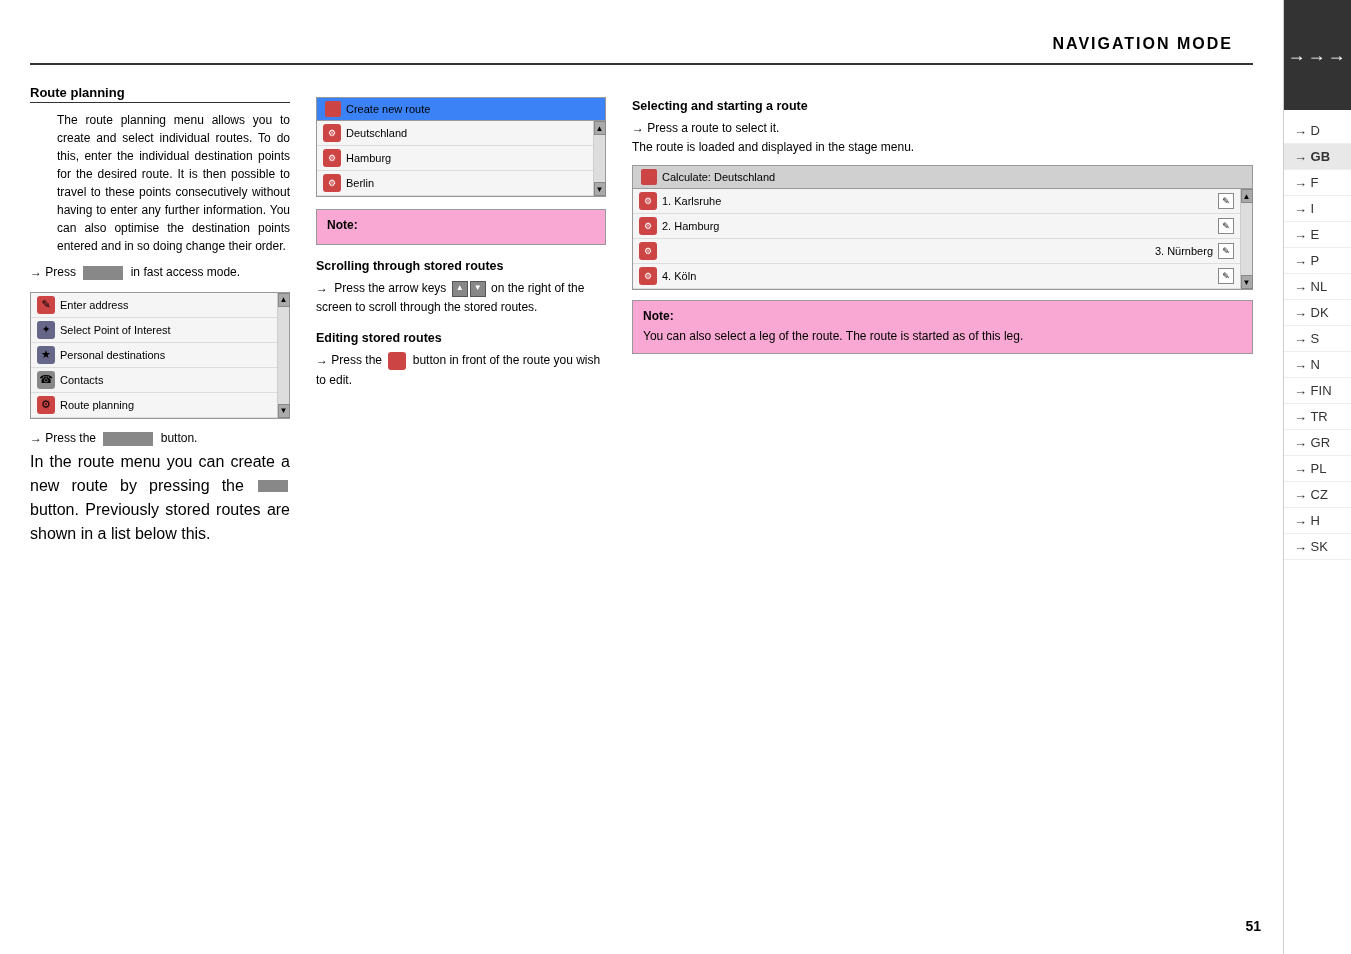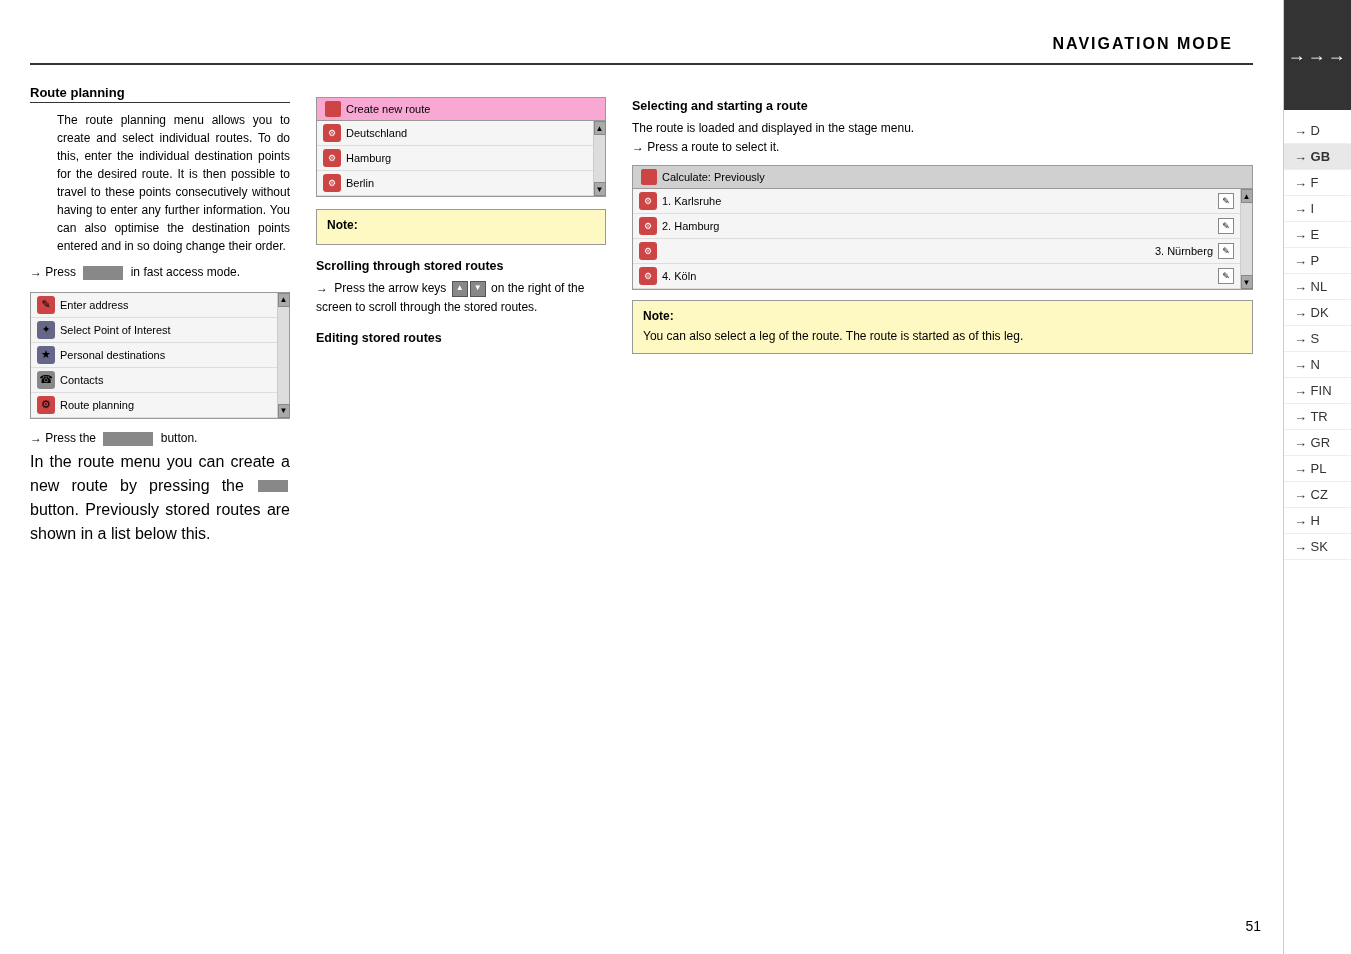--- a/index.html
+++ b/index.html
@@ -119,21 +119,21 @@
     }
 
     
     .ui-mockup {
       border: 1px solid #999;
       margin: 12px 0;
       background: #f5f5f5;
     }
 
     .ui-mockup-header {
-      background: #f9a8d4;
+      background: #3b82f6;
       padding: 3px 8px;
       font-size: 11px;
       display: flex;
       align-items: center;
       gap: 5px;
       border-bottom: 1px solid #999;
     }
 
     .ui-mockup-header .icon {
       width: 14px;
@@ -212,21 +212,21 @@
 
     .ui-rows {
       flex: 1;
     }
 
     
     .note-box {
       border: 1px solid #999;
       padding: 8px 10px;
       margin: 10px 0;
-      background: #fef9c3;
+      background: #f9a8d4;
     }
 
     .note-heading {
       font-weight: bold;
       font-size: 12px;
       margin-bottom: 4px;
     }
 
     .note-text {
       font-size: 12px;
@@ -263,21 +263,21 @@
       justify-content: center;
       font-size: 8px;
       color: #fff;
     }
 
     .page-number {
       position: absolute;
       bottom: 20px;
       right: 90px;
       font-size: 14px;
-      font-weight: normal;
+      font-weight: bold;
     }
 
     
     .calc-mockup {
       border: 1px solid #999;
       margin: 8px 0;
       background: #f5f5f5;
     }
 
     .calc-header {
@@ -452,32 +452,37 @@
         <span class="arrow-right">→</span>
         Press the arrow keys
         <span class="arrow-keys-inline">
           <span class="arrow-key-btn">▲</span>
           <span class="arrow-key-btn">▼</span>
         </span>
         on the right of the screen to scroll through the stored routes.
       </div>
 
       <div class="subsection-heading">Editing stored routes</div>
+      <div style="font-size:12px; margin-top:6px; line-height:1.6;">
+        <span>→ Press the</span>
+        <span style="display:inline-block; width:18px; height:18px; background:#c44; border-radius:3px; margin:0 3px; vertical-align:middle;"></span>
+        <span>button in front of the route you wish to edit.</span>
+      </div>
     </div>
 
     <div class="right-col">
 
       <div class="subsection-heading" style="margin-top:14px;">Selecting and starting a route</div>
+      <div style="font-size:12px; line-height:1.6;">→ Press a route to select it.</div>
       <div style="font-size:12px; line-height:1.6; text-align:justify;">The route is loaded and displayed in the stage menu.</div>
-      <div style="font-size:12px; line-height:1.6;">→ Press a route to select it.</div>
 
       <div class="calc-mockup">
         <div class="calc-header">
           <span style="display:inline-block; width:16px; height:16px; background:#c44; border-radius:2px;"></span>
-          <span>Calculate: Previously</span>
+          <span>Calculate: Deutschland</span>
         </div>
         <div class="ui-mockup-row-container">
           <div class="ui-rows">
             <div class="calc-row">
               <span class="calc-row-icon" style="font-size:9px; color:#fff;">⚙</span>
               <span style="font-size:11px; flex:1;">1. Karlsruhe</span>
               <span class="edit-btn">✎</span>
             </div>
             <div class="calc-row">
               <span class="calc-row-icon" style="font-size:9px; color:#fff;">⚙</span>

